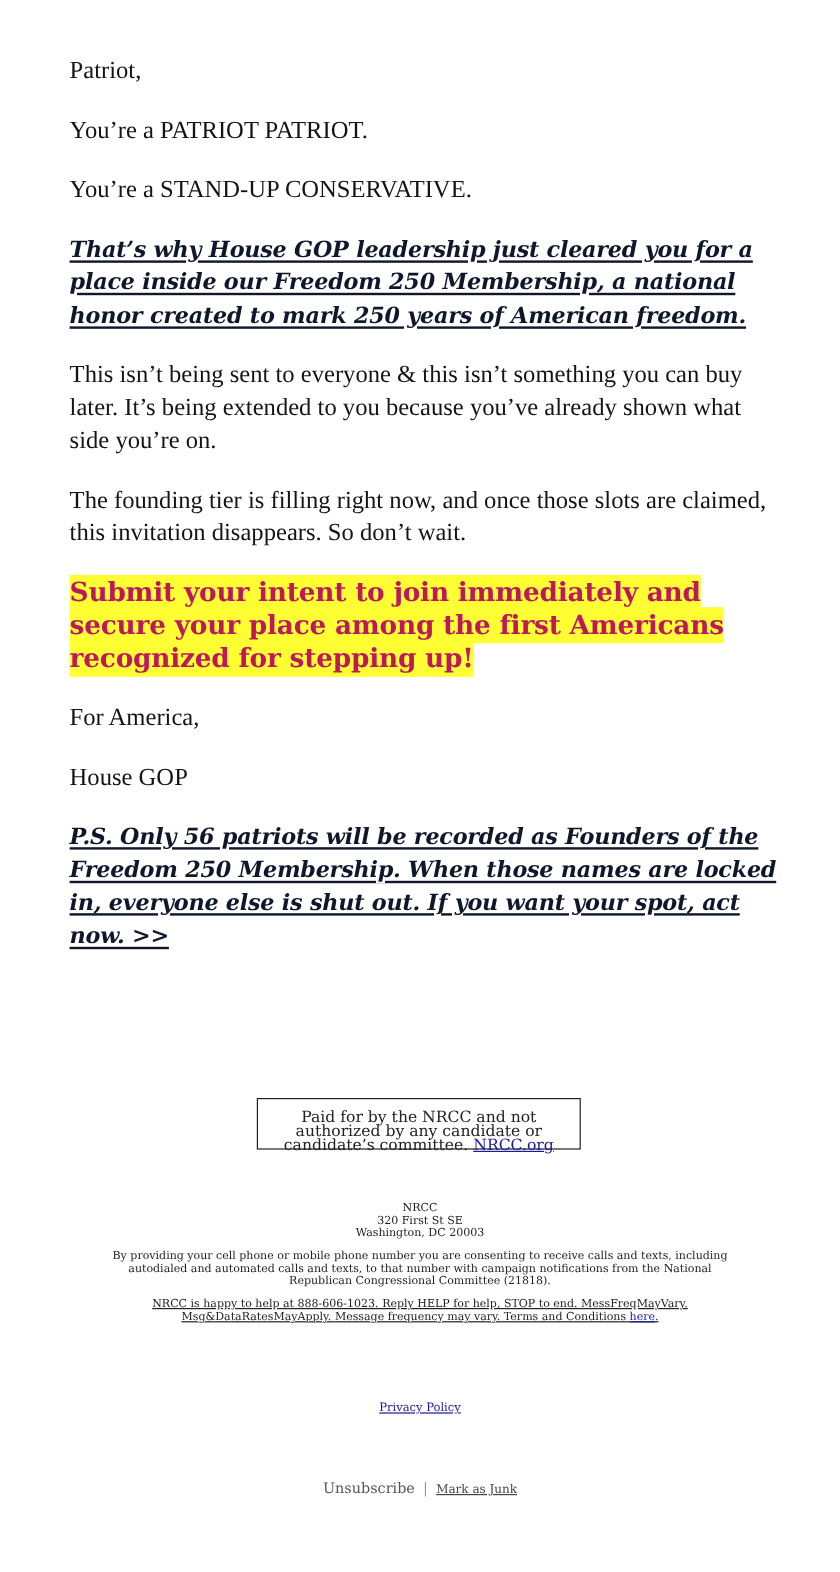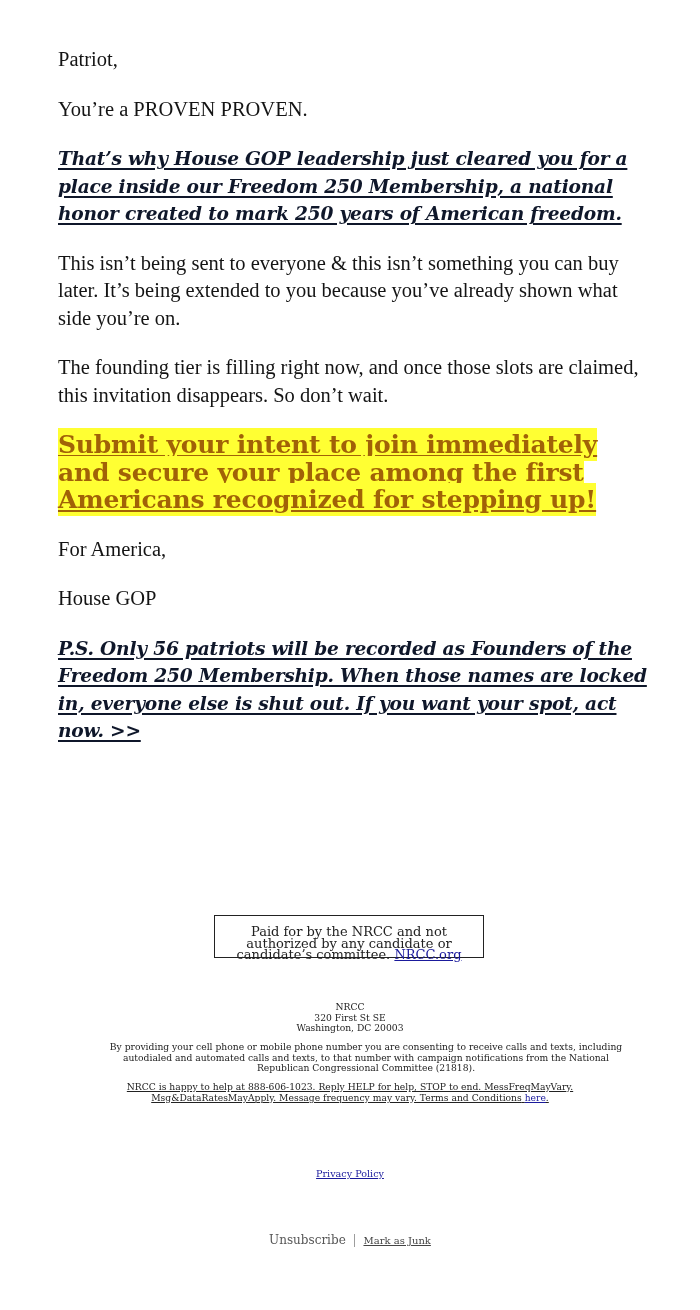--- a/index.html
+++ b/index.html
@@ -37,27 +37,26 @@
       color: #0f172a;
       text-decoration: underline;
       text-decoration-thickness: 2px;
       text-underline-offset: 3px;
       margin: 0 0 22px 0;
       display: block;
       letter-spacing: -0.2px;
     }
     .highlight-block {
       font-family: "DejaVu Serif", "Liberation Serif", serif;
-      font-size: 25px;
+      font-size: 22px;
       line-height: 27.5px;
       font-weight: bold;
       margin: 0 0 22px 0;
-      color: #a16207;
+      color: #be185d;
       letter-spacing: -0.2px;
-      text-decoration: underline;
     }
     .highlight-block span {
       background: #ffff33;
       box-decoration-break: clone;
       -webkit-box-decoration-break: clone;
       padding: 2px 0;
     }
     .disclaimer-box {
       position: absolute;
       left: 214px;
@@ -81,21 +80,21 @@
       position: absolute;
       left: 0;
       width: 700px;
       text-align: center;
       font-family: "DejaVu Serif", "Liberation Serif", serif;
       font-size: 9.2px;
       line-height: 10.5px;
       color: #222222;
     }
     .address { top: 1002px; }
-    .consent { top: 1042px; left: 90px; width: 520px; margin-left: 16px; }
+    .consent { top: 1042px; left: 90px; width: 520px; }
     .help { top: 1082px; left: 100px; width: 500px; text-decoration: underline; }
     .privacy {
       top: 1169px;
       font-size: 9.6px;
     }
     .unsub-row {
       top: 1188px;
       font-size: 12px;
       line-height: 16px;
       color: #555555;
@@ -109,21 +108,22 @@
       font-size: 10px;
       color: #444444;
       text-decoration: underline;
     }
   </style>
 </head>
 <body>
 
 <div class="email">
   <p class="p">Patriot,</p>
-  <p class="p">You’re a PROVEN PROVEN.</p>
+  <p class="p">You’re a PATRIOT PATRIOT.</p>
+  <p class="p">You’re a STAND-UP CONSERVATIVE.</p>
 
   <a class="link-block" href="#">That’s why House GOP leadership just cleared you for a place inside our Freedom 250 Membership, a national honor created to mark 250 years of American freedom.</a>
 
   <p class="p">This isn’t being sent to everyone &amp; this isn’t something you can buy later. It’s being extended to you because you’ve already shown what side you’re on.</p>
   <p class="p">The founding tier is filling right now, and once those slots are claimed, this invitation disappears. So don’t wait.</p>
 
   <p class="highlight-block"><span>Submit your intent to join immediately and secure your place among the first Americans recognized for stepping up!</span></p>
 
   <p class="p">For America,</p>
   <p class="p">House GOP</p>

